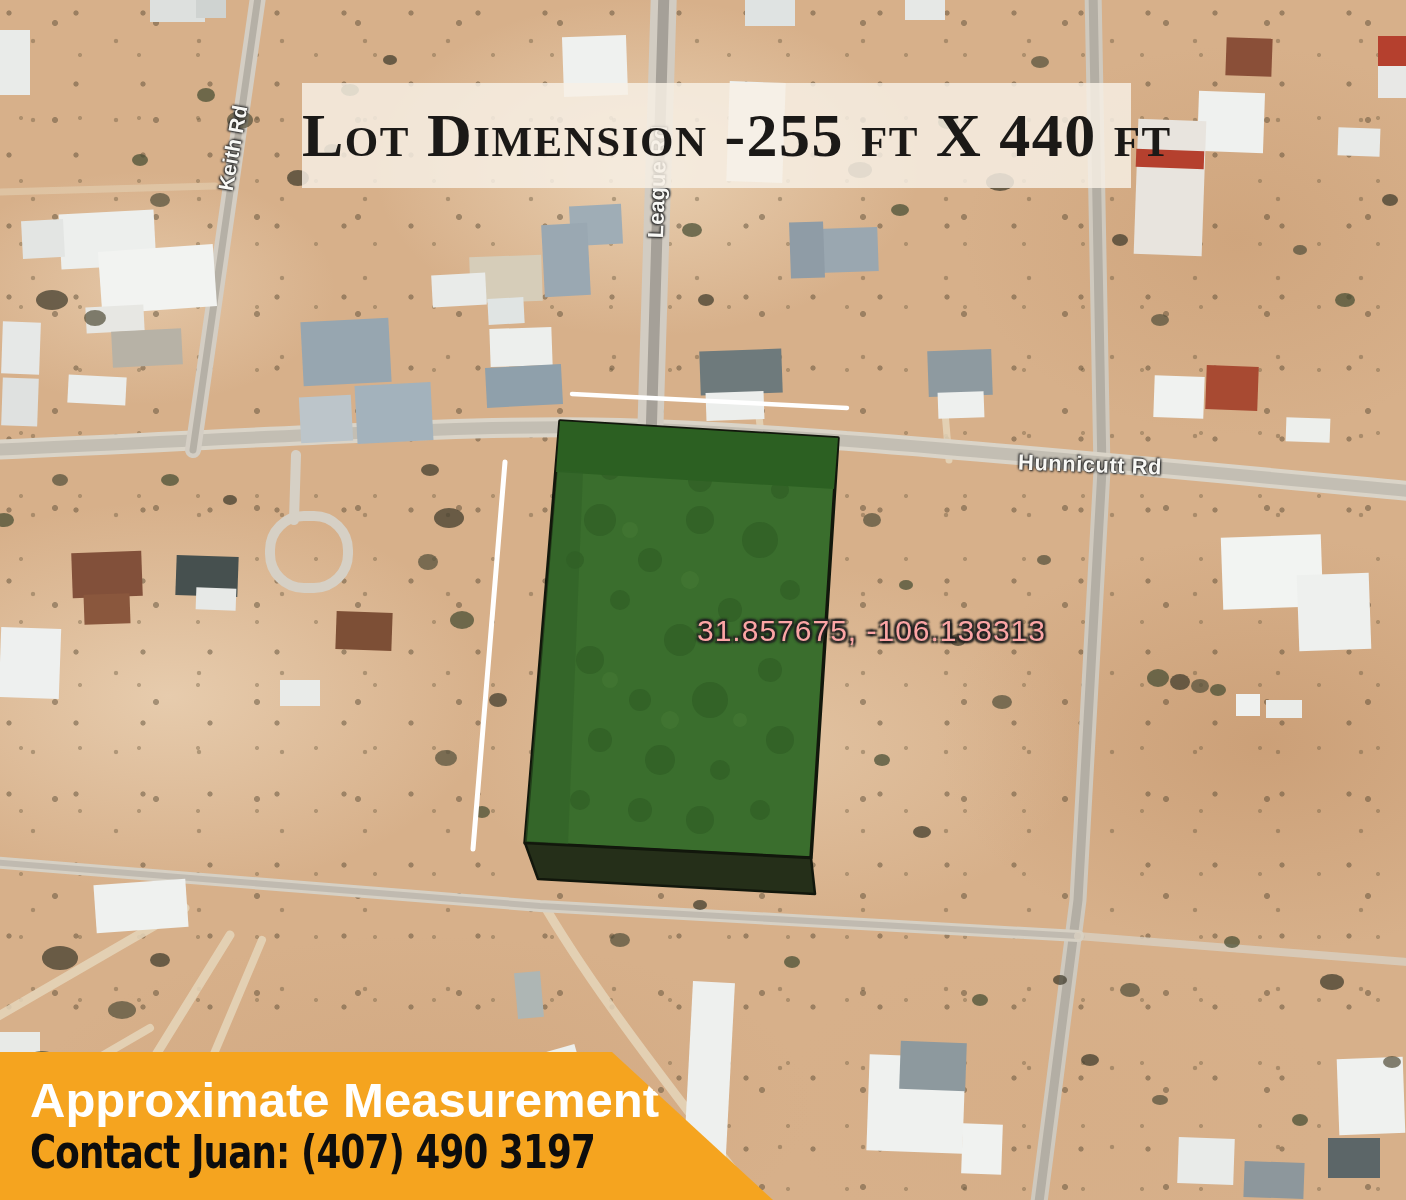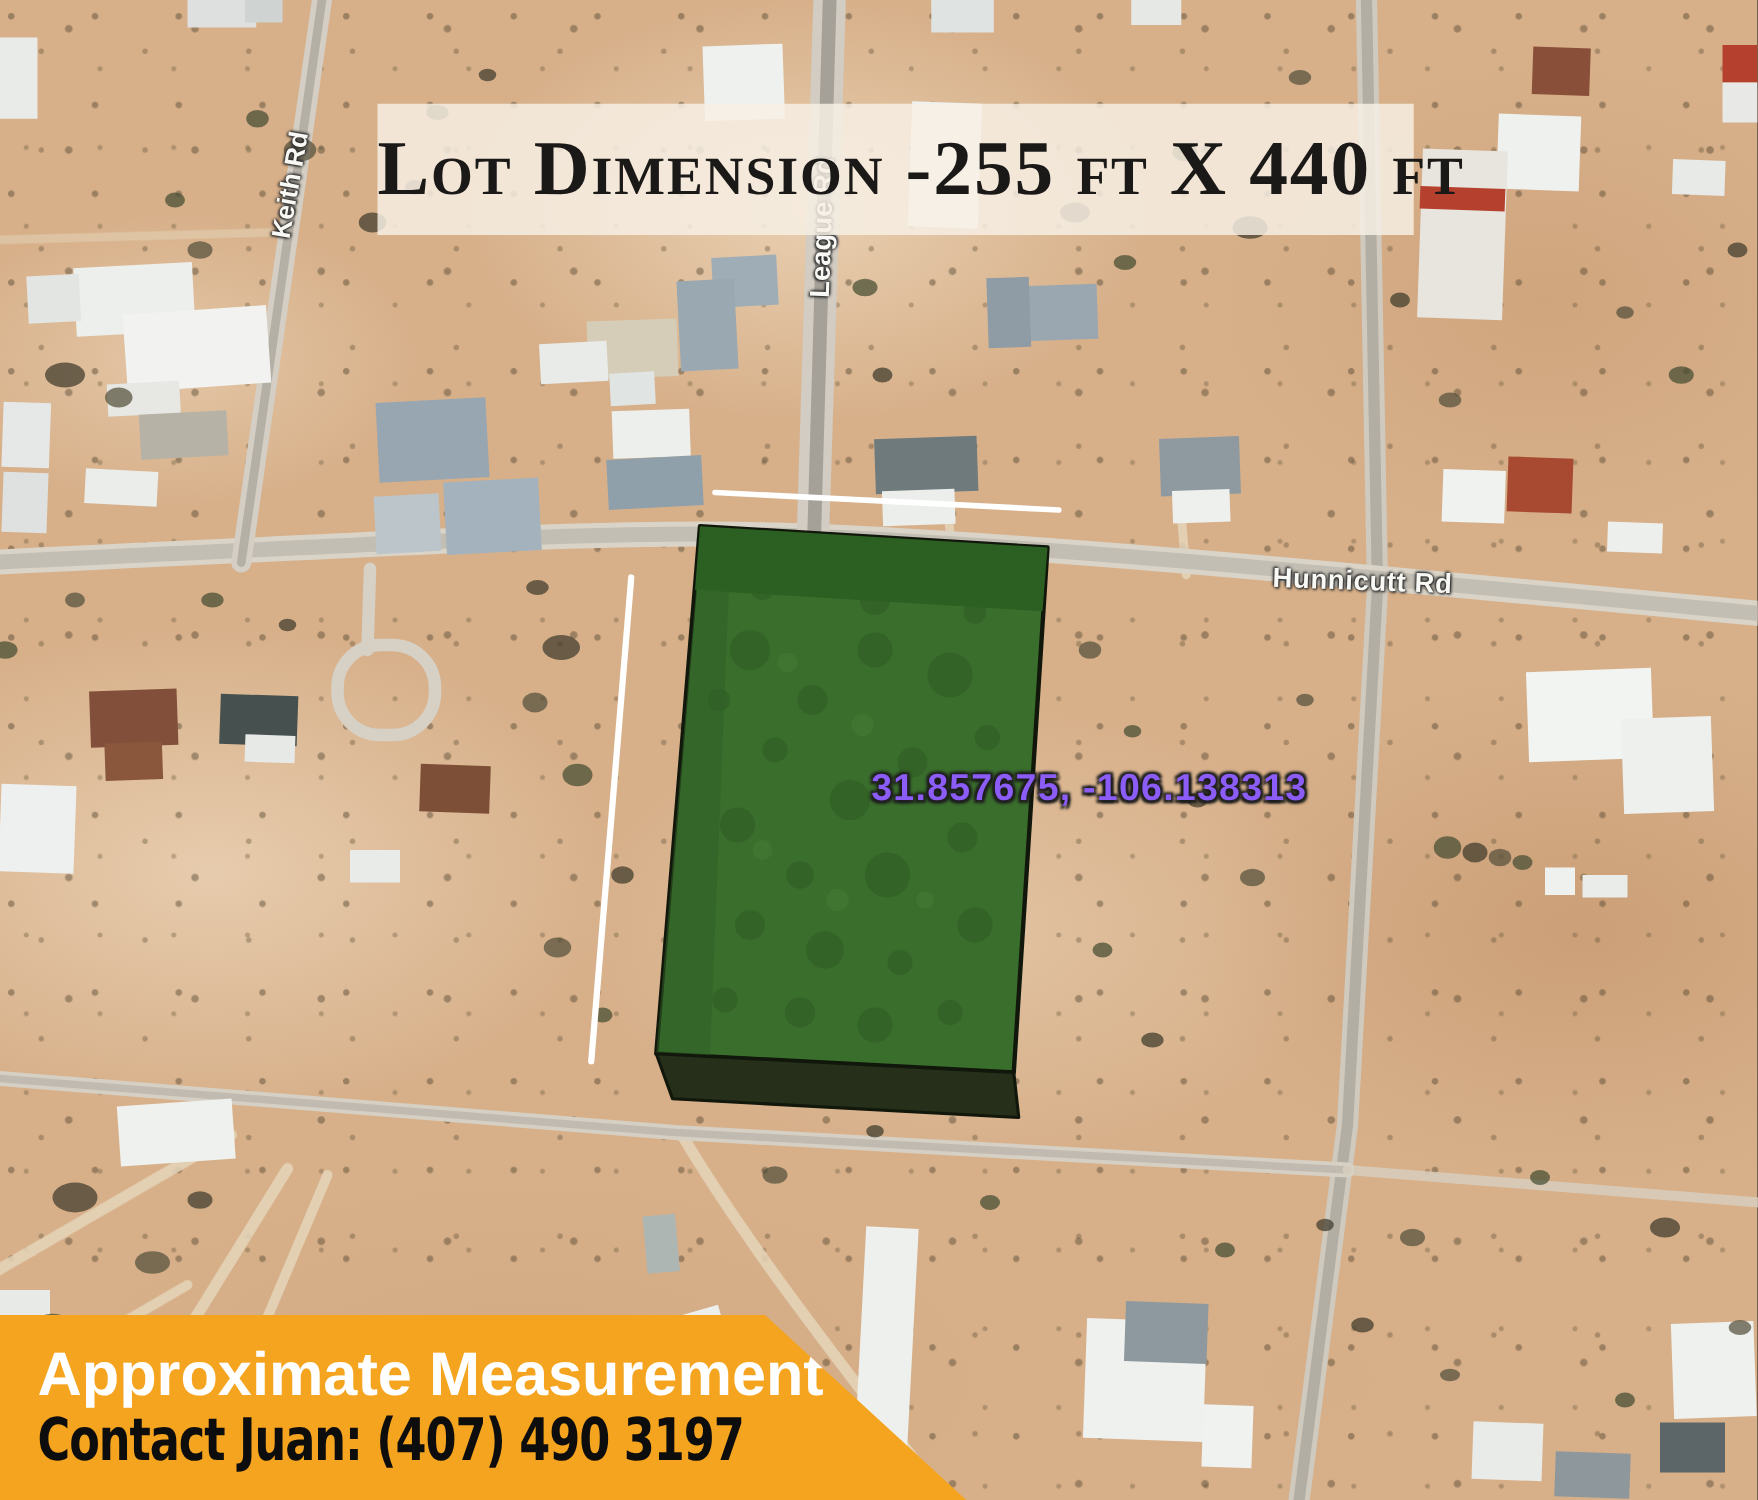--- a/index.html
+++ b/index.html
@@ -23,21 +23,21 @@
       radial-gradient(circle at 55px 23px, rgba(76,64,44,.45) 2.6px, transparent 3.4px),
       radial-gradient(circle at 21px 55px, rgba(108,92,64,.4) 1.6px, transparent 2.4px);
     background-size:67px 71px, 83px 79px, 101px 97px, 59px 63px;}
   svg.map-art{position:absolute;inset:0;}
   
   .road-label{position:absolute;color:#f8f8f5;font-weight:bold;white-space:nowrap;
     text-shadow:0 0 3px rgba(40,40,40,.9),1px 1px 2px #2c2c2c,-1px -1px 2px #2c2c2c;}
   .lbl-keith{left:233px;top:148px;font-size:21px;transform:translate(-50%,-50%) rotate(-80deg);}
   .lbl-league{left:658px;top:182px;font-size:22px;transform:translate(-50%,-50%) rotate(-88deg);}
   .lbl-hunnicutt{left:1018px;top:452px;font-size:22px;transform:rotate(2deg);letter-spacing:.5px;}
-  .coords{position:absolute;left:697px;top:614px;font-size:30px;font-weight:bold;color:#8b5cf6;
+  .coords{position:absolute;left:697px;top:614px;font-size:30px;font-weight:normal;color:#fca5a5;
     white-space:nowrap;letter-spacing:1px;
     text-shadow:0 0 4px rgba(25,25,25,.95),2px 2px 2px #222,-2px -2px 2px #222,2px -2px 2px #222,-2px 2px 2px #222;}
   
   .title-banner{position:absolute;left:302px;top:83px;width:829px;height:105px;
     background:rgba(247,240,229,.84);display:flex;align-items:center;justify-content:flex-start;}
   .title-banner span{font-family:"Liberation Serif",serif;font-variant:small-caps;
     font-weight:bold;font-size:62px;color:#1b1917;letter-spacing:1.5px;white-space:nowrap;}
   
   .footer-banner{position:absolute;left:0;top:1052px;width:790px;height:148px;background:#f5a41f;
     clip-path:polygon(0 0,612px 0,773px 148px,0 148px);}

